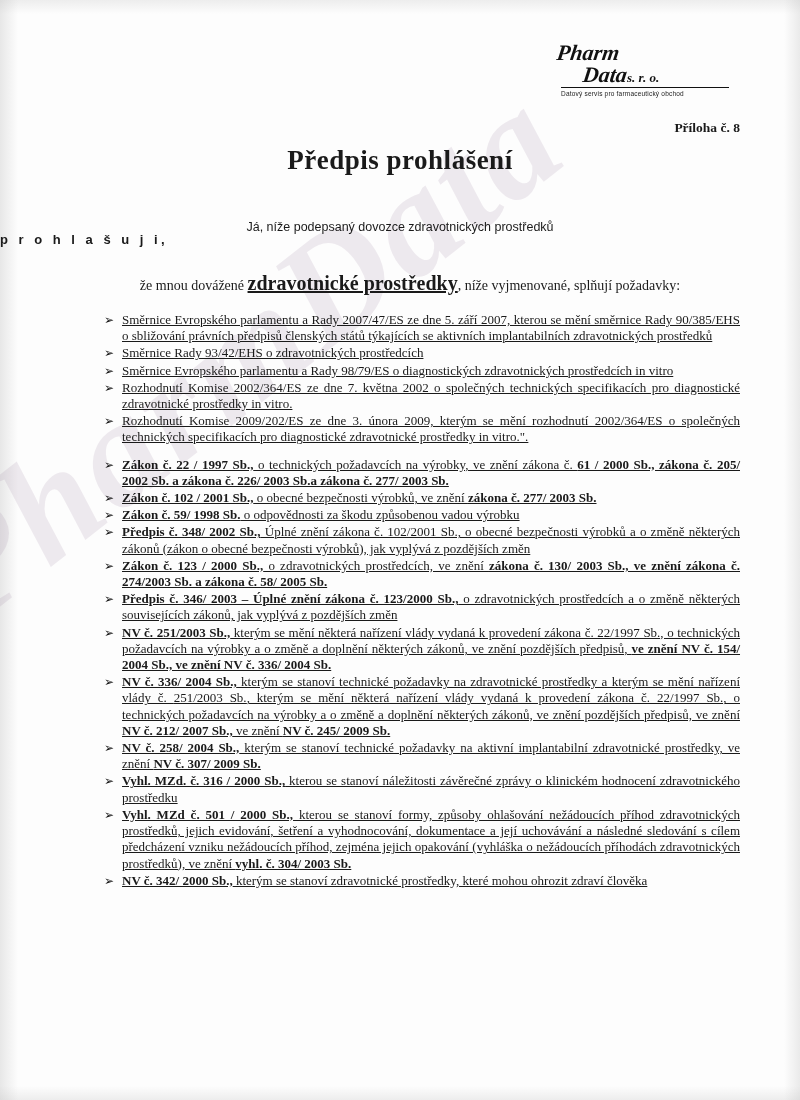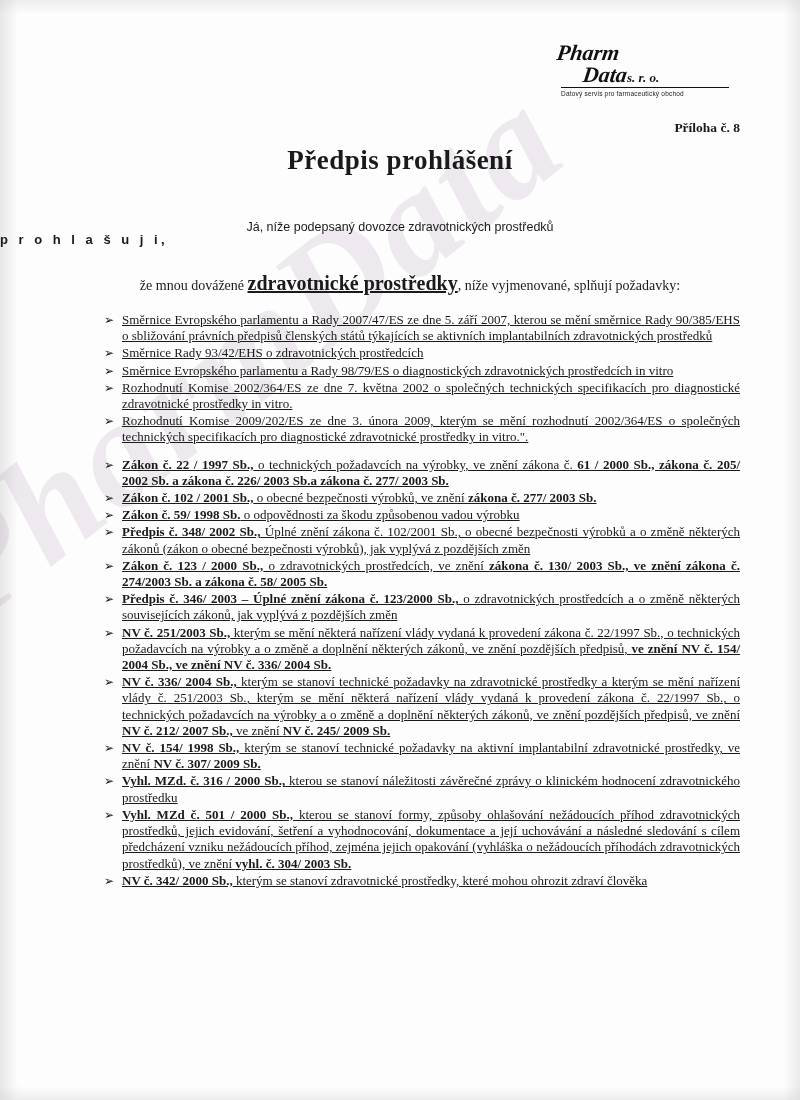--- a/index.html
+++ b/index.html
@@ -256,21 +256,21 @@
         <div class="item">
           <span class="bullet">➢</span>
           <span class="item-text"><b>NV č. 251/2003 Sb.,</b> kterým se mění některá nařízení vlády vydaná k provedení zákona č. 22/1997 Sb., o technických požadavcích na výrobky a o změně a doplnění některých zákonů, ve znění pozdějších předpisů, <b>ve znění NV č. 154/ 2004 Sb., ve znění NV č. 336/ 2004 Sb.</b></span>
         </div>
         <div class="item">
           <span class="bullet">➢</span>
           <span class="item-text"><b>NV č. 336/ 2004 Sb.,</b> kterým se stanoví technické požadavky na zdravotnické prostředky a kterým se mění nařízení vlády č. <u>251/2003 Sb.</u>, kterým se mění některá nařízení vlády vydaná k provedení zákona č. 22/1997 Sb., o technických požadavcích na výrobky a o změně a doplnění některých zákonů, ve znění pozdějších předpisů, ve znění <b>NV č. 212/ 2007 Sb.,</b> ve znění <b>NV č. 245/ 2009 Sb.</b></span>
         </div>
         <div class="item">
           <span class="bullet">➢</span>
-          <span class="item-text"><b>NV č. 154/ 1998 Sb.,</b> kterým se stanoví technické požadavky na aktivní implantabilní zdravotnické prostředky, ve znění <b>NV č. 307/ 2009 Sb.</b></span>
+          <span class="item-text"><b>NV č. 258/ 2004 Sb.,</b> kterým se stanoví technické požadavky na aktivní implantabilní zdravotnické prostředky, ve znění <b>NV č. 307/ 2009 Sb.</b></span>
         </div>
         <div class="item">
           <span class="bullet">➢</span>
           <span class="item-text"><b>Vyhl. MZd. č. 316 / 2000 Sb.,</b> kterou se stanoví náležitosti závěrečné zprávy o klinickém hodnocení zdravotnického prostředku</span>
         </div>
         <div class="item">
           <span class="bullet">➢</span>
           <span class="item-text"><b>Vyhl. MZd č. 501 / 2000 Sb.,</b> kterou se stanoví formy, způsoby ohlašování nežádoucích příhod zdravotnických prostředků, jejich evidování, šetření a vyhodnocování, dokumentace a její uchovávání a následné sledování s cílem předcházení vzniku nežádoucích příhod, zejména jejich opakování (vyhláška o nežádoucích příhodách zdravotnických prostředků), ve znění <b>vyhl. č. 304/ 2003 Sb.</b></span>
         </div>
         <div class="item">

